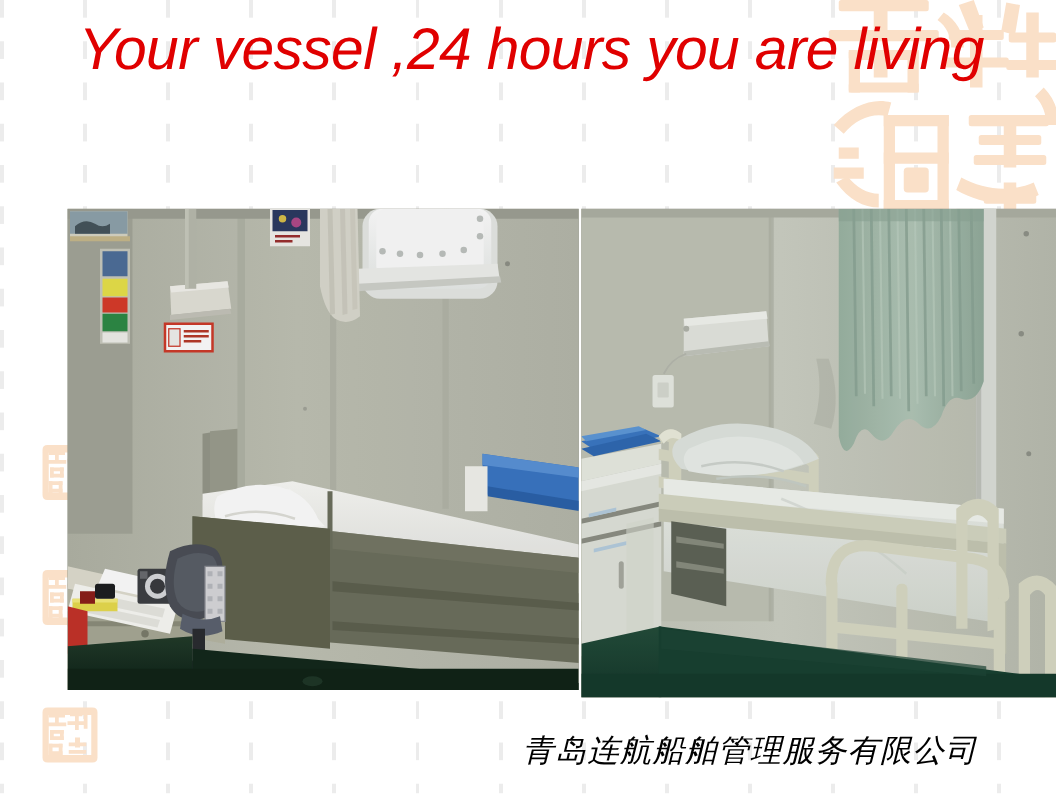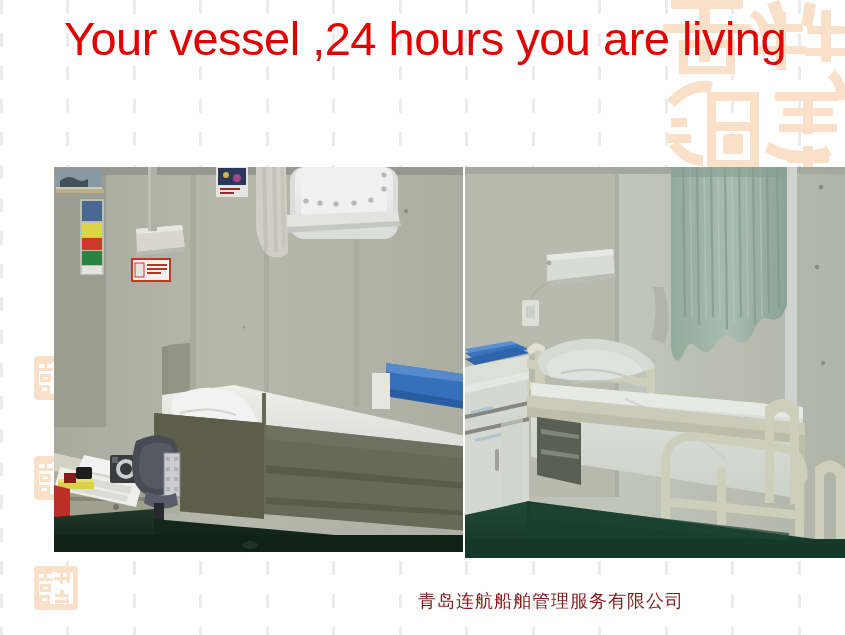--- a/index.html
+++ b/index.html
@@ -7,20 +7,21 @@
     padding: 0;
     background: #ffffff;
   }
   #slide {
     position: relative;
     width: 845px;
     height: 635px;
     background: #ffffff;
     overflow: hidden;
     font-family: "Liberation Sans", sans-serif;
+    font-style: italic;
   }
 
   
   #grid-bg {
     position: absolute;
     left: 0; top: 0;
     width: 845px; height: 635px;
     background-image:
       repeating-linear-gradient(to bottom,
         #ececec 0px, #ececec 14px,
@@ -98,23 +99,23 @@
     width: 380px;
     height: 391px;
   }
   .photo svg { display: block; width: 100%; height: 100%; }
 
   
   #footer-company {
     position: absolute;
     left: 418px;
     top: 585px;
-    color: #7f1d1d;
+    color: #000000;
     font-family: "DejaVu Sans", sans-serif;
-    font-size: 18px;
+    font-size: 25px;
     line-height: 32px;
     letter-spacing: 1px;
     white-space: nowrap;
     z-index: 4;
   }
 </style>
 </head>
 <body>
 
 <div id="slide">

